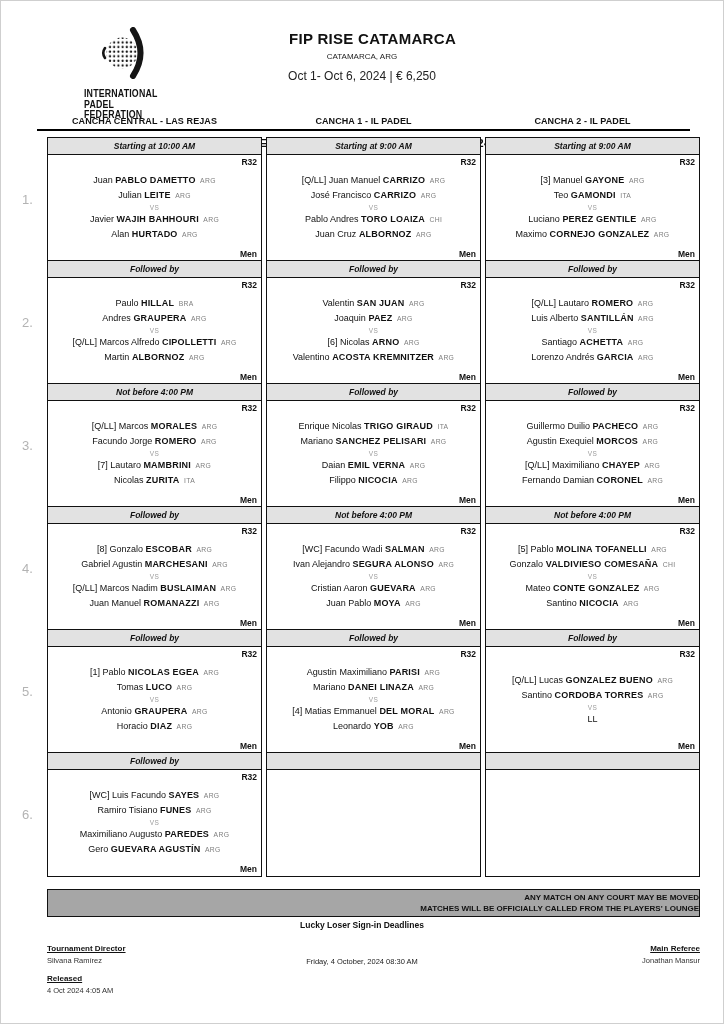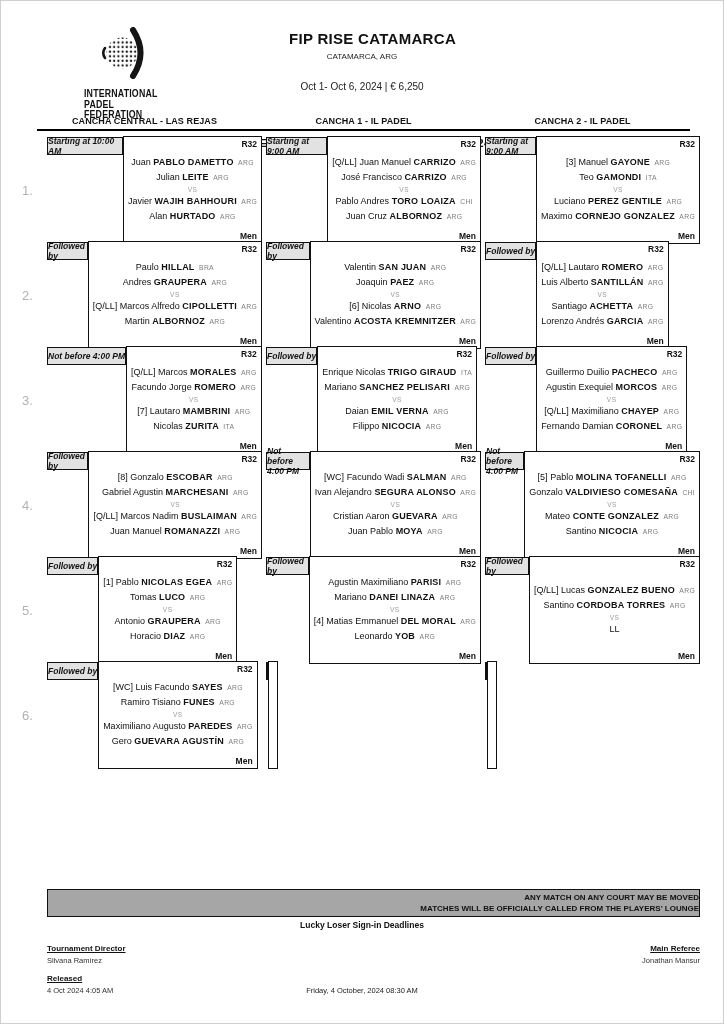--- a/index.html
+++ b/index.html
@@ -8,53 +8,53 @@
     font-family:"Liberation Sans", sans-serif;color:#111;
     box-shadow:inset 0 0 0 1px #cfcfcf;overflow:hidden;
   }
   
   .logo{position:absolute;left:84px;top:27px;display:flex;align-items:center;gap:6px;flex-direction:column;}
   .logo-text{display:inline-block;transform:scaleX(.88);transform-origin:left center;
     font-weight:bold;font-size:10px;line-height:10.5px;letter-spacing:.2px;}
   .title-block{position:absolute;left:0;top:30px;width:100%;text-align:center;}
   .t-title{font-size:15px;font-weight:bold;letter-spacing:.3px;padding-left:21px;}
   .t-sub{font-size:8px;margin-top:5px;color:#222;}
-  .t-dates{font-size:10px;margin-top:20px;color:#222;}
+  .t-dates{font-size:12px;margin-top:8px;color:#222;}
   .order-title{position:absolute;left:0;top:97px;width:100%;text-align:center;
     font-size:11.5px;font-weight:bold;letter-spacing:.2px;margin-top:40px;}
   .courts{position:absolute;left:37px;top:116px;width:653px;display:grid;
     grid-template-columns:repeat(3,1fr);column-gap:4px;
     border-bottom:2.5px solid #000;padding-bottom:3px;}
   .court-h{text-align:center;font-weight:bold;font-size:9px;letter-spacing:.1px;}
   
   .grid{position:absolute;left:47px;top:137px;width:653px;}
   .row{display:grid;grid-template-columns:repeat(3,1fr);column-gap:4px;position:relative;}
   .row + .row{margin-top:-1.5px;}
   .rownum{position:absolute;left:-25px;top:50%;transform:translateY(-50%);
     color:#b3b3b3;font-size:13px;}
-  .cell{display:flex;flex-direction:row;min-width:0;}
+  .cell{display:flex;flex-direction:column;min-width:0;}
   .sep{height:18px;background:#e2e2e2;border:1.5px solid #111;box-sizing:border-box;
     display:flex;align-items:center;justify-content:center;
     font-size:8.5px;font-weight:bold;font-style:italic;}
   .box{height:108px;border:1.5px solid #111;box-sizing:border-box;margin-top:-1.5px;
     background:#fff;display:flex;flex-direction:column;padding:2px 4px 2px 4px;}
   .round,.gender{text-align:right;font-weight:bold;font-size:8.5px;line-height:10px;}
   .teams{flex:1;display:flex;flex-direction:column;justify-content:center;text-align:center;}
   .pline{font-size:9px;line-height:14.5px;white-space:nowrap;}
   .pline .pre{font-weight:normal;}
   .pline .surname{font-weight:bold;letter-spacing:.2px;}
   .pline .cc{font-size:6.8px;color:#7d7d7d;margin-left:2px;letter-spacing:.3px;}
   .vs{font-size:6.5px;color:#9c9c9c;line-height:8px;letter-spacing:.5px;}
   
   .banner{position:absolute;left:47px;top:889px;width:653px;box-sizing:border-box;
     background:#a6a6a6;border:1.5px solid #111;text-align:right;
     font-size:8px;font-weight:bold;line-height:11px;padding:2px 0;}
   .ll-title{position:absolute;left:0;top:920px;width:100%;text-align:center;
     font-size:8.5px;font-weight:bold;}
-  .ll-date{position:absolute;left:0;top:986px;width:100%;text-align:center;
+  .ll-date{position:absolute;left:0;top:957px;width:100%;text-align:center;
     font-size:7.5px;color:#222;}
   .sig-left{position:absolute;left:47px;top:944px;font-size:8px;}
   .sig-right{position:absolute;right:24px;top:944px;font-size:8px;text-align:right;}
   .sig-label{font-weight:bold;text-decoration:underline;}
   .sig-val{font-size:7.5px;color:#333;margin-top:3px;}
   .sig-label.second{margin-top:9px;}
 </style>
 </head>
 <body>
 

